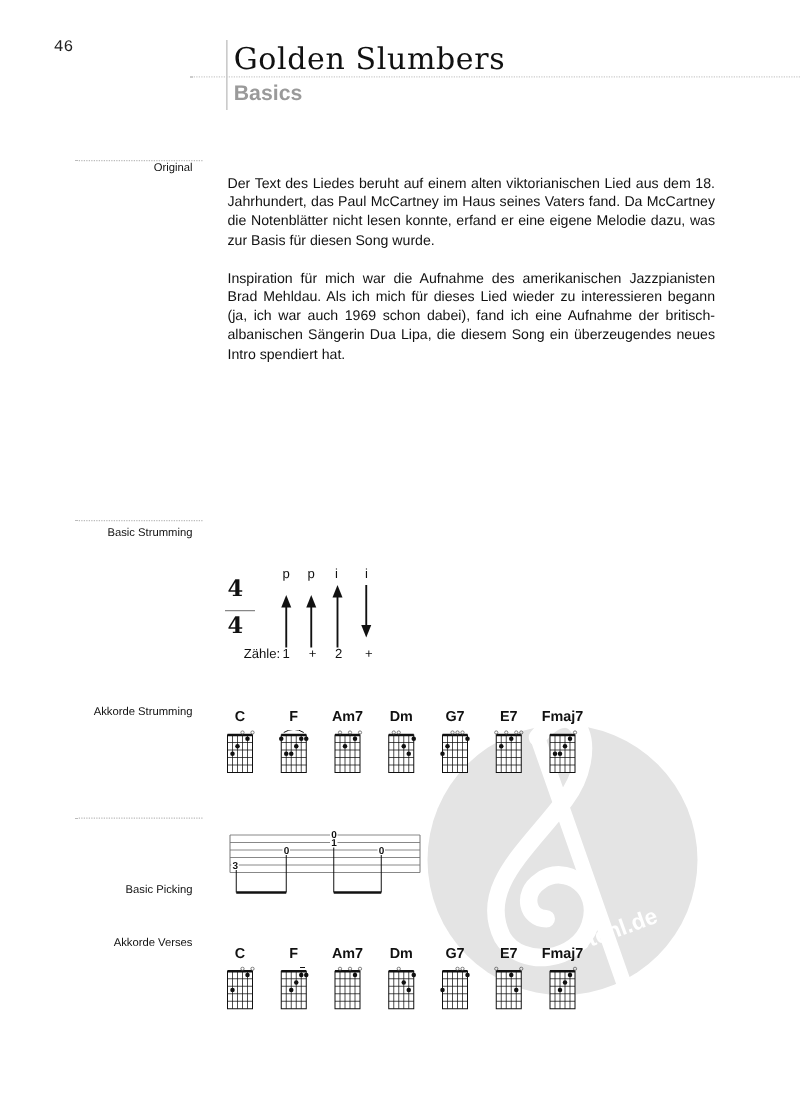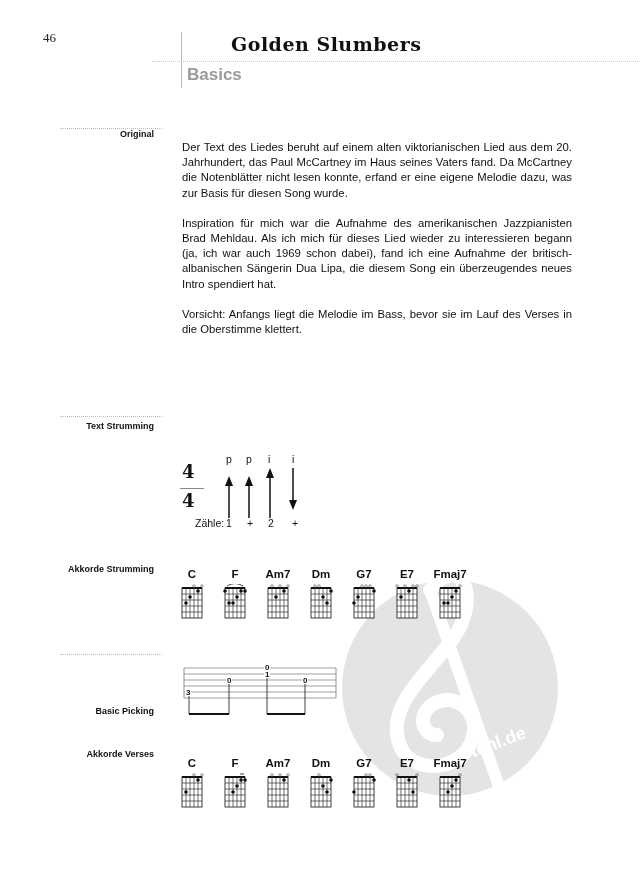--- a/index.html
+++ b/index.html
@@ -1,24 +1,24 @@
 <!DOCTYPE html>
 <html><head>
 <meta charset="utf-8">
 <style>
   html, body { margin: 0; padding: 0; background: #ffffff; }
   body { width: 640px; height: 886px; position: relative; overflow: hidden; font-family: "Liberation Sans", sans-serif; color: #111; }
   .abs { position: absolute; }
-  .page-number { left: 43px; top: 30px; font-family: Liberation Serif, serif; font-size: 13px; color: #222; }
+  .page-number { left: 43px; top: 30px; font-family: Liberation Mono, monospace; font-size: 13px; color: #222; }
   .title-rule-v { left: 181px; top: 32px; width: 1px; height: 56px; background: #bbb; }
   .title-rule-h { left: 152px; top: 61px; width: 488px; height: 0; border-top: 1px dotted #ccc; }
-  .title { left: 187px; top: 33px; font-family: "DejaVu Serif", serif; font-weight: bold; font-size: 19px; letter-spacing: 0.5px; color: #111; margin-left: 44px; }
+  .title { left: 187px; top: 33px; font-family: "DejaVu Serif", serif; font-weight: normal; font-size: 24px; letter-spacing: 0.5px; color: #111; }
   .subtitle { left: 187px; top: 65px; font-size: 17px; color: #9a9a9a; font-weight: bold; }
   .section-rule { left: 60px; width: 102px; height: 0; border-top: 1px dotted #bbb; }
-  .section-label { right: 486px; font-size: 9px; font-weight: bold; color: #111; text-align: center; white-space: nowrap; }
+  .section-label { right: 486px; font-size: 9px; font-weight: normal; color: #111; text-align: center; white-space: nowrap; }
   .body-text { left: 182px; width: 390px; font-size: 11.3px; line-height: 15.2px; color: #111; }
   .body-text p { margin: 0; text-align: justify; }
   .body-text .para { margin-bottom: 15px; }
   
   .wm-circle { left: 342px; top: 580px; width: 216px; height: 216px; border-radius: 50%; background: #e4e4e4; }
   .wm-svg { left: 342px; top: 560px; }
   
   .timesig { font-family: "DejaVu Serif", serif; font-weight: bold; font-size: 18px; }
   .strum-label { font-size: 10.5px; color: #111; }
   .chord-name { font-size: 11.5px; font-weight: bold; text-align: center; width: 40px; }
@@ -36,32 +36,31 @@
 <svg class="abs wm-svg" width="216" height="240" viewBox="0 0 216 240">
   <path d="M88 30 C 120 -10, 140 40, 110 80 C 80 120, 40 150, 60 190 C 75 215, 120 210, 130 180 C 140 150, 110 130, 90 145 C 75 155, 80 175, 95 175" fill="none" stroke="#ffffff" stroke-width="14" stroke-linecap="round"></path>
   <path d="M88 30 L 160 235" stroke="#ffffff" stroke-width="12" stroke-linecap="round"></path>
   <text x="110" y="205" fill="#ffffff" font-family="Liberation Sans, sans-serif" font-size="18" font-weight="bold" transform="rotate(-20 110 205)">notenl.de</text>
 </svg>
 
 <div class="abs section-rule" style="top:128px;"></div>
 <div class="abs section-label" style="top:129px;">Original</div>
 <div class="abs body-text" style="top:140px;">
   <div class="para">
-    <p>Der Text des Liedes beruht auf einem alten viktorianischen Lied aus dem 20. Jahrhundert, das Paul McCartney im Haus seines Vaters fand. Da McCartney die Notenblätter nicht lesen konnte, erfand er eine eigene Melodie dazu, was zur Basis für diesen Song wurde.</p>
+    <p>Der Text des Liedes beruht auf einem alten viktorianischen Lied aus dem 18. Jahrhundert, das Paul McCartney im Haus seines Vaters fand. Da McCartney die Notenblätter nicht lesen konnte, erfand er eine eigene Melodie dazu, was zur Basis für diesen Song wurde.</p>
   </div>
   <div class="para">
     <p>Inspiration für mich war die Aufnahme des amerikanischen Jazzpianisten Brad Mehldau. Als ich mich für dieses Lied wieder zu interessieren begann (ja, ich war auch 1969 schon dabei), fand ich eine Aufnahme der britisch-albanischen Sängerin Dua Lipa, die diesem Song ein überzeugendes neues Intro spendiert hat.</p>
   </div>
   <div class="para">
-    <p>Vorsicht: Anfangs liegt die Melodie im Bass, bevor sie im Lauf des Verses in die Oberstimme klettert.</p>
   </div>
 </div>
 
 <div class="abs section-rule" style="top:416px;"></div>
-<div class="abs section-label" style="top:421px;">Text Strumming</div>
+<div class="abs section-label" style="top:421px;">Basic Strumming</div>
 
 <div class="abs" style="left:180px; top:450px; width:140px; height:80px;">
   <div class="abs timesig" style="left:2px; top:11px;">4</div>
   <div class="abs" style="left:0px; top:38px; width:24px; height:1px; background:#888;"></div>
   <div class="abs timesig" style="left:2px; top:40px;">4</div>
 
   <div class="abs strum-label" style="left:46px; top:3px;">p</div>
   <div class="abs strum-label" style="left:66px; top:3px;">p</div>
   <div class="abs strum-label" style="left:88px; top:3px;">i</div>
   <div class="abs strum-label" style="left:112px; top:3px;">i</div>

